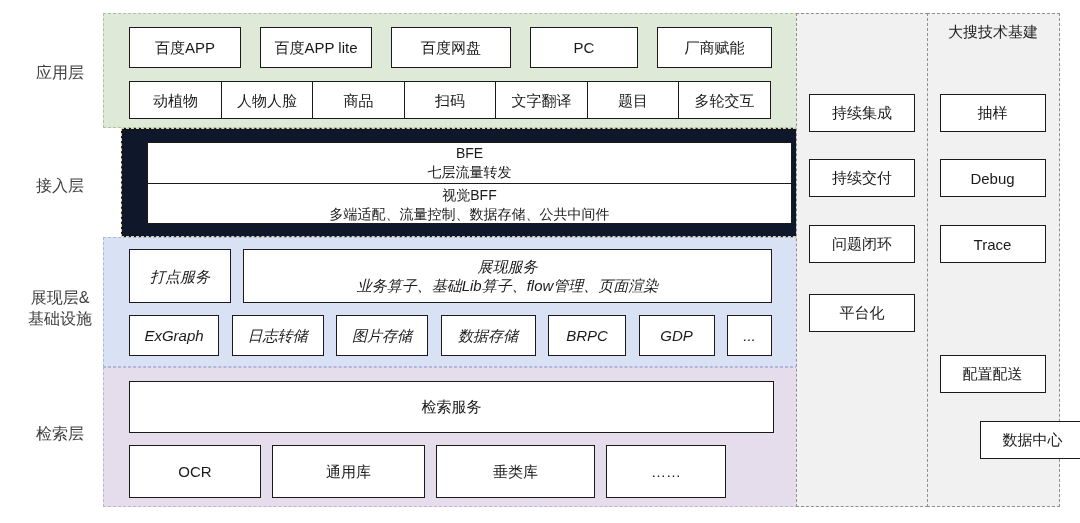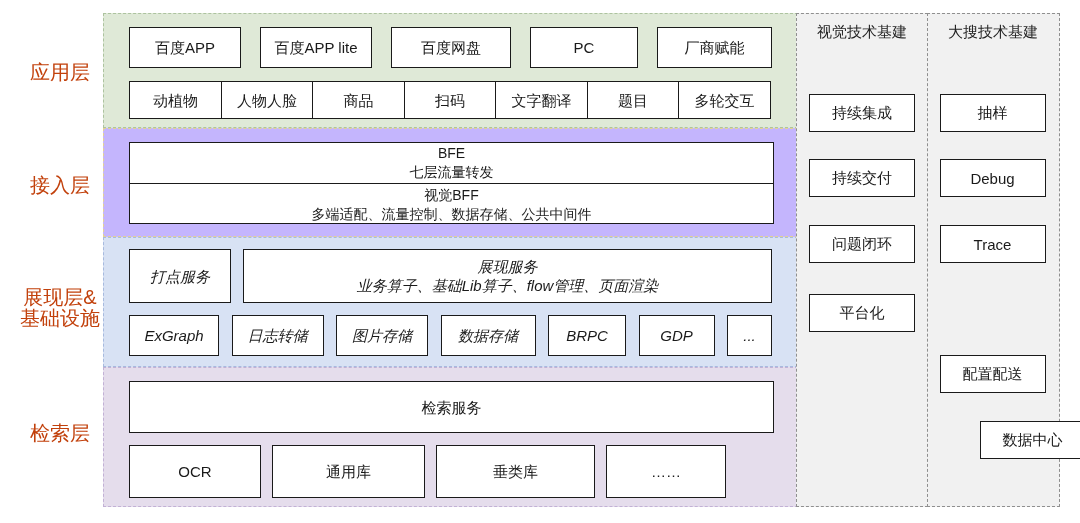--- a/index.html
+++ b/index.html
@@ -7,31 +7,31 @@
   body {
     width:1080px; height:523px; position:relative; overflow:hidden;
     font-family:"Liberation Sans","DejaVu Sans",sans-serif;
     color:#1a1a1a;
   }
   .stage { position:absolute; inset:0; }
 
   
   .layer-label {
     position:absolute; left:0; width:120px; text-align:center;
-    font-size:20px; line-height:21px; color:#c2410c;
+    font-size:16px; line-height:21px; color:#404040;
   }
   .lbl-app { top:62px; }
   .lbl-access { top:175px; }
   .lbl-presentation { top:287px; }
   .lbl-retrieval { top:423px; }
 
   
   .section { position:absolute; left:103px; width:695px; }
   .sec-green  { top:13px;  height:115px; background:#dfe9d7; border:1.5px dashed #adc39f; padding:13px 25px 10px; }
-  .sec-yellow { top:128px; height:109px; background:#c4b5fd; border:1.5px dashed #e4d392; padding:13px 25px 14px; }
+  .sec-yellow { top:128px; height:109px; background:#0f172a; border:1.5px dashed #e4d392; padding:13px 25px 14px;margin-left:18px; }
   .sec-blue   { top:237px; height:130px; background:#d8e2f4; border:1.5px dashed #a7bade; padding:11px 25px 12px;font-style:italic; }
   .sec-purple { top:367px; height:140px; background:#e5ddec; border:1.5px dashed #c2b1d5; padding:13px 25px 10px; }
 
   .box {
     background:#ffffff; border:1.5px solid #1a1a1a;
     display:flex; align-items:center; justify-content:center;
     text-align:center; font-size:15px; line-height:19px;
   }
 
   
@@ -58,21 +58,21 @@
   .b-row2 { display:flex; height:41px; margin-top:12px; justify-content:space-between; }
   .b-row2 .box:nth-child(1){ width:90px; }
   .b-row2 .box:nth-child(2){ width:92px; }
   .b-row2 .box:nth-child(3){ width:92px; }
   .b-row2 .box:nth-child(4){ width:95px; }
   .b-row2 .box:nth-child(5){ width:78px; }
   .b-row2 .box:nth-child(6){ width:76px; }
   .b-row2 .box:nth-child(7){ width:45px; }
 
   
-  .p-service { width:645px; height:52px; }
+  .p-service { width:645px; height:52px;font-family:Liberation Serif, serif; }
   .p-row2 { display:flex; height:53px; margin-top:12px; gap:11px; }
   .p-row2 .box:nth-child(1){ width:132px; }
   .p-row2 .box:nth-child(2){ width:153px; }
   .p-row2 .box:nth-child(3){ width:159px; }
   .p-row2 .box:nth-child(4){ width:120px; }
 
   
   .infra-col {
     position:absolute; top:13px; height:494px; background:#f1f1f1;
     border:1.4px dashed #8f8f8f;
@@ -159,21 +159,20 @@
     <div class="box p-service">检索服务</div>
     <div class="p-row2">
       <div class="box">OCR</div>
       <div class="box">通用库</div>
       <div class="box">垂类库</div>
       <div class="box">……</div>
     </div>
   </div>
 
   <div class="infra-col col1">
-    <div class="infra-title">视觉技术基建</div>
     <div class="rbox rt0">持续集成</div>
     <div class="rbox rt1">持续交付</div>
     <div class="rbox rt2">问题闭环</div>
     <div class="rbox rt3">平台化</div>
   </div>
 
   <div class="infra-col col2">
     <div class="infra-title">大搜技术基建</div>
     <div class="rbox rt0">抽样</div>
     <div class="rbox rt1">Debug</div>

